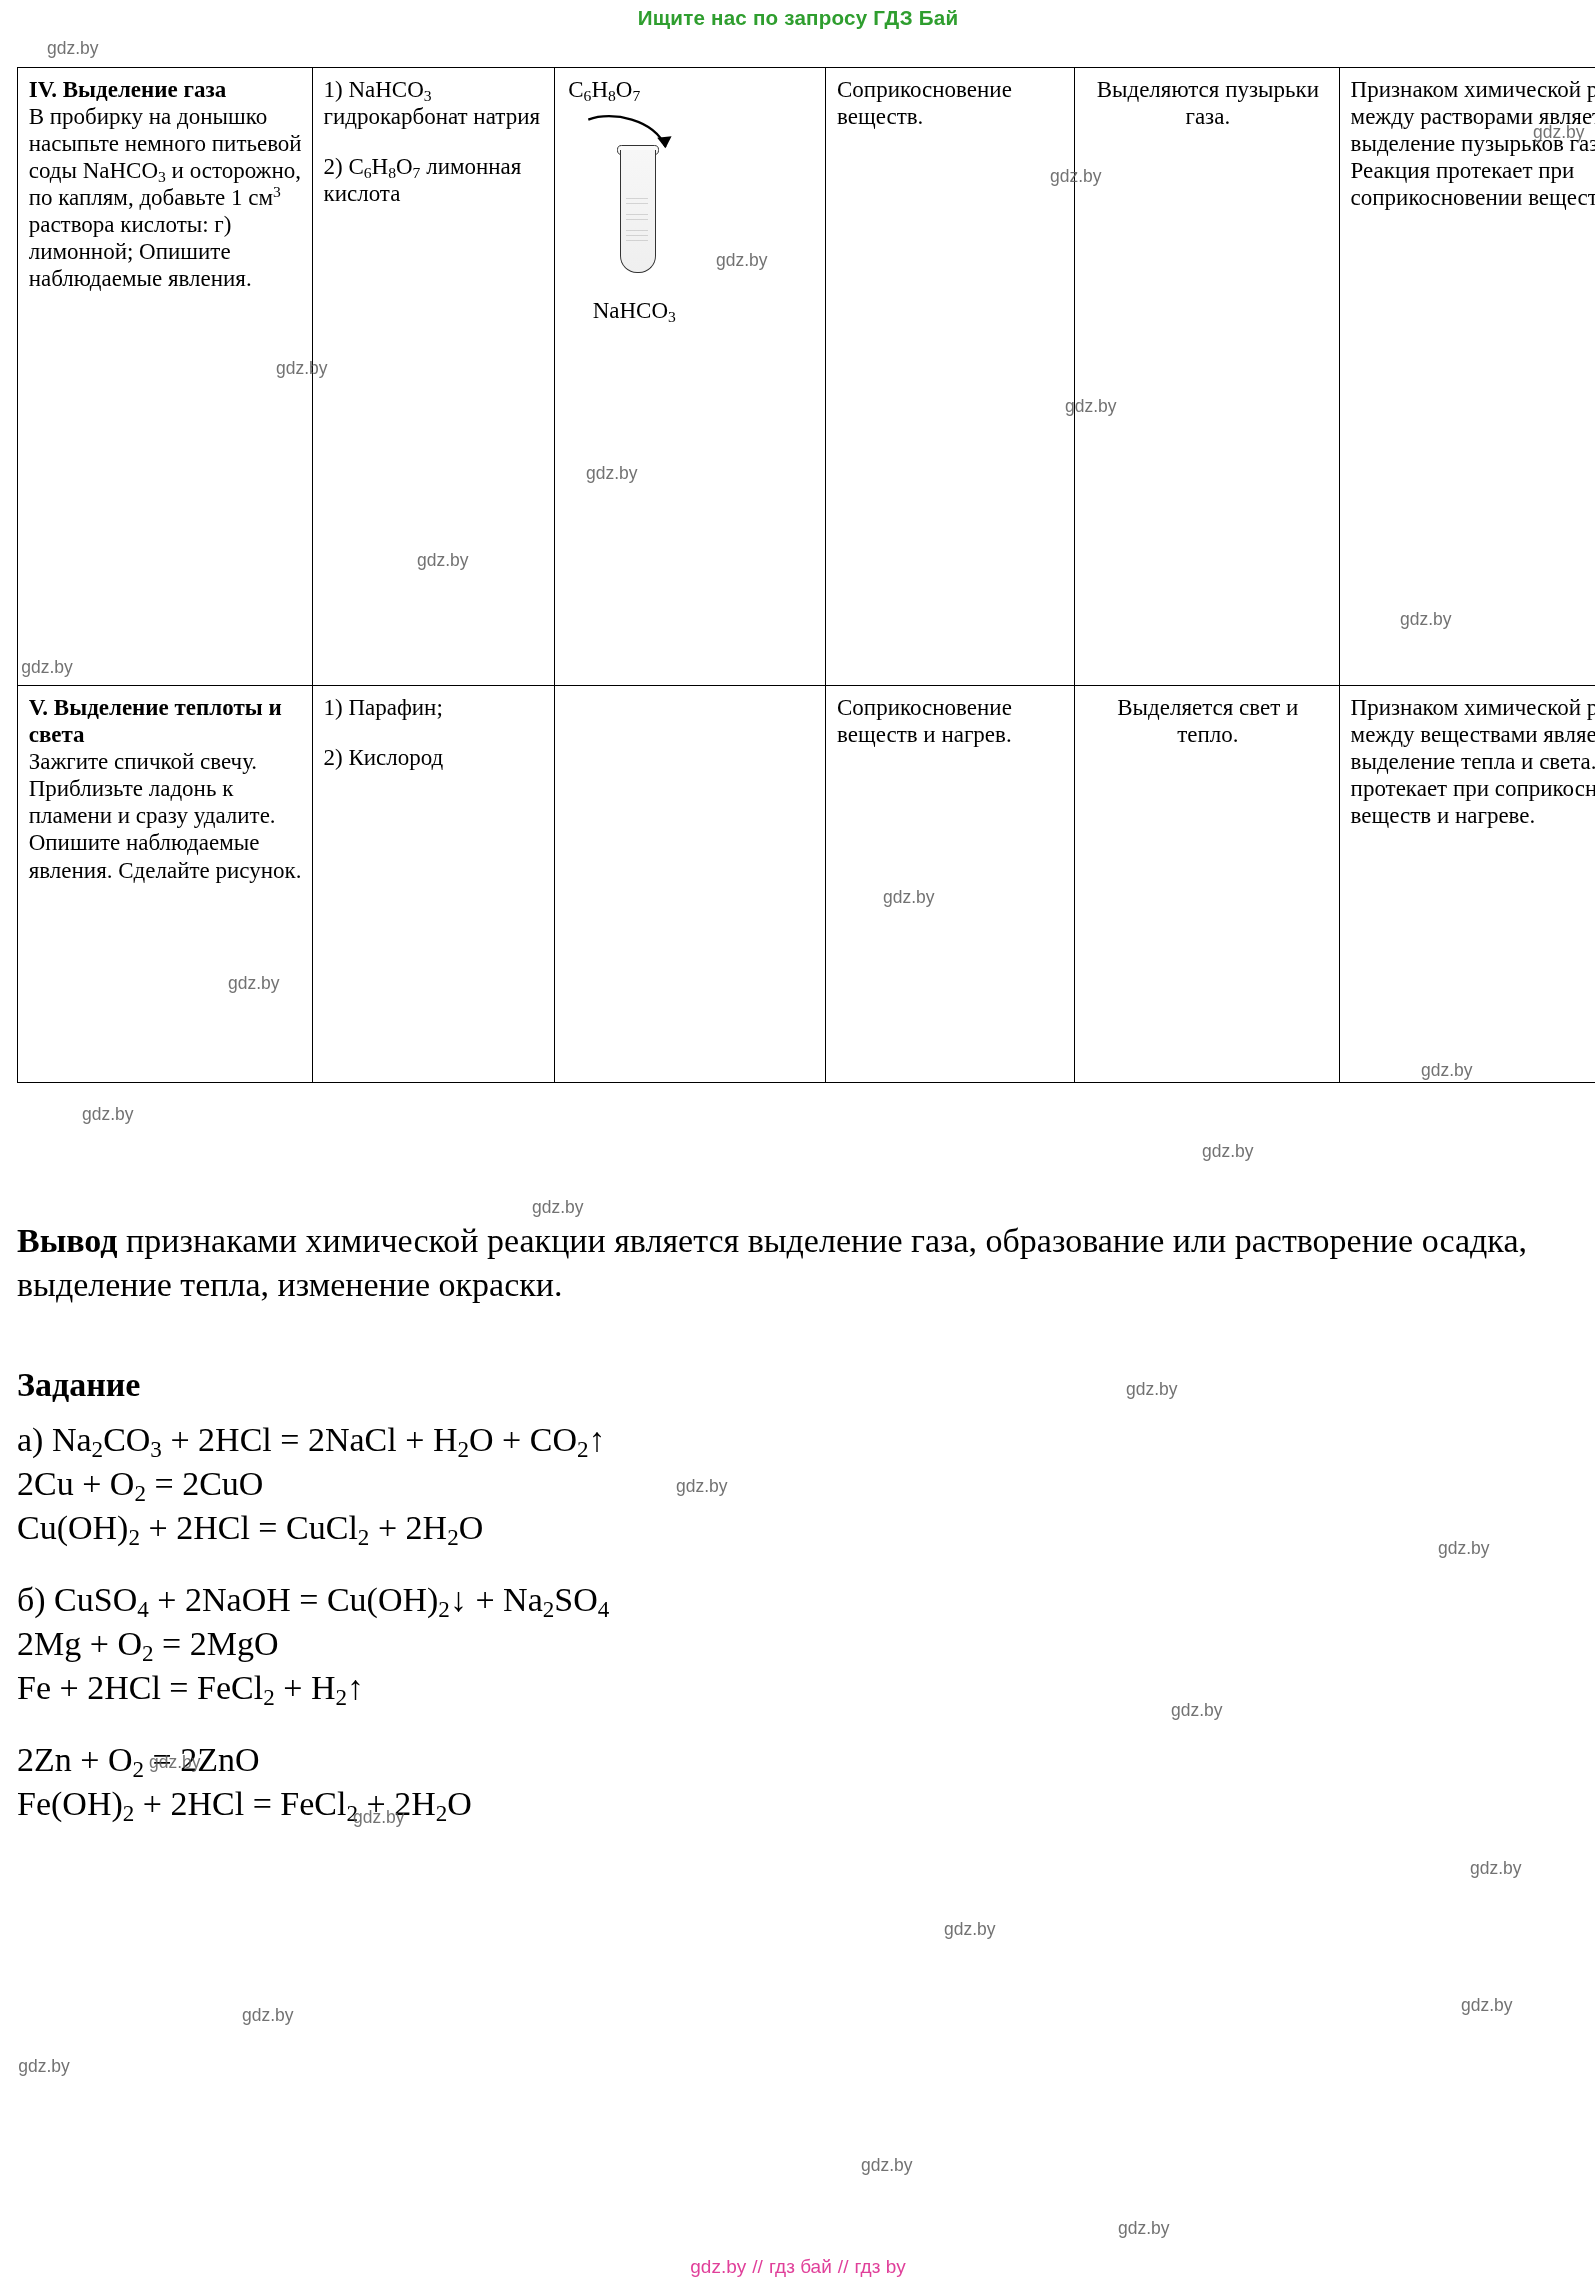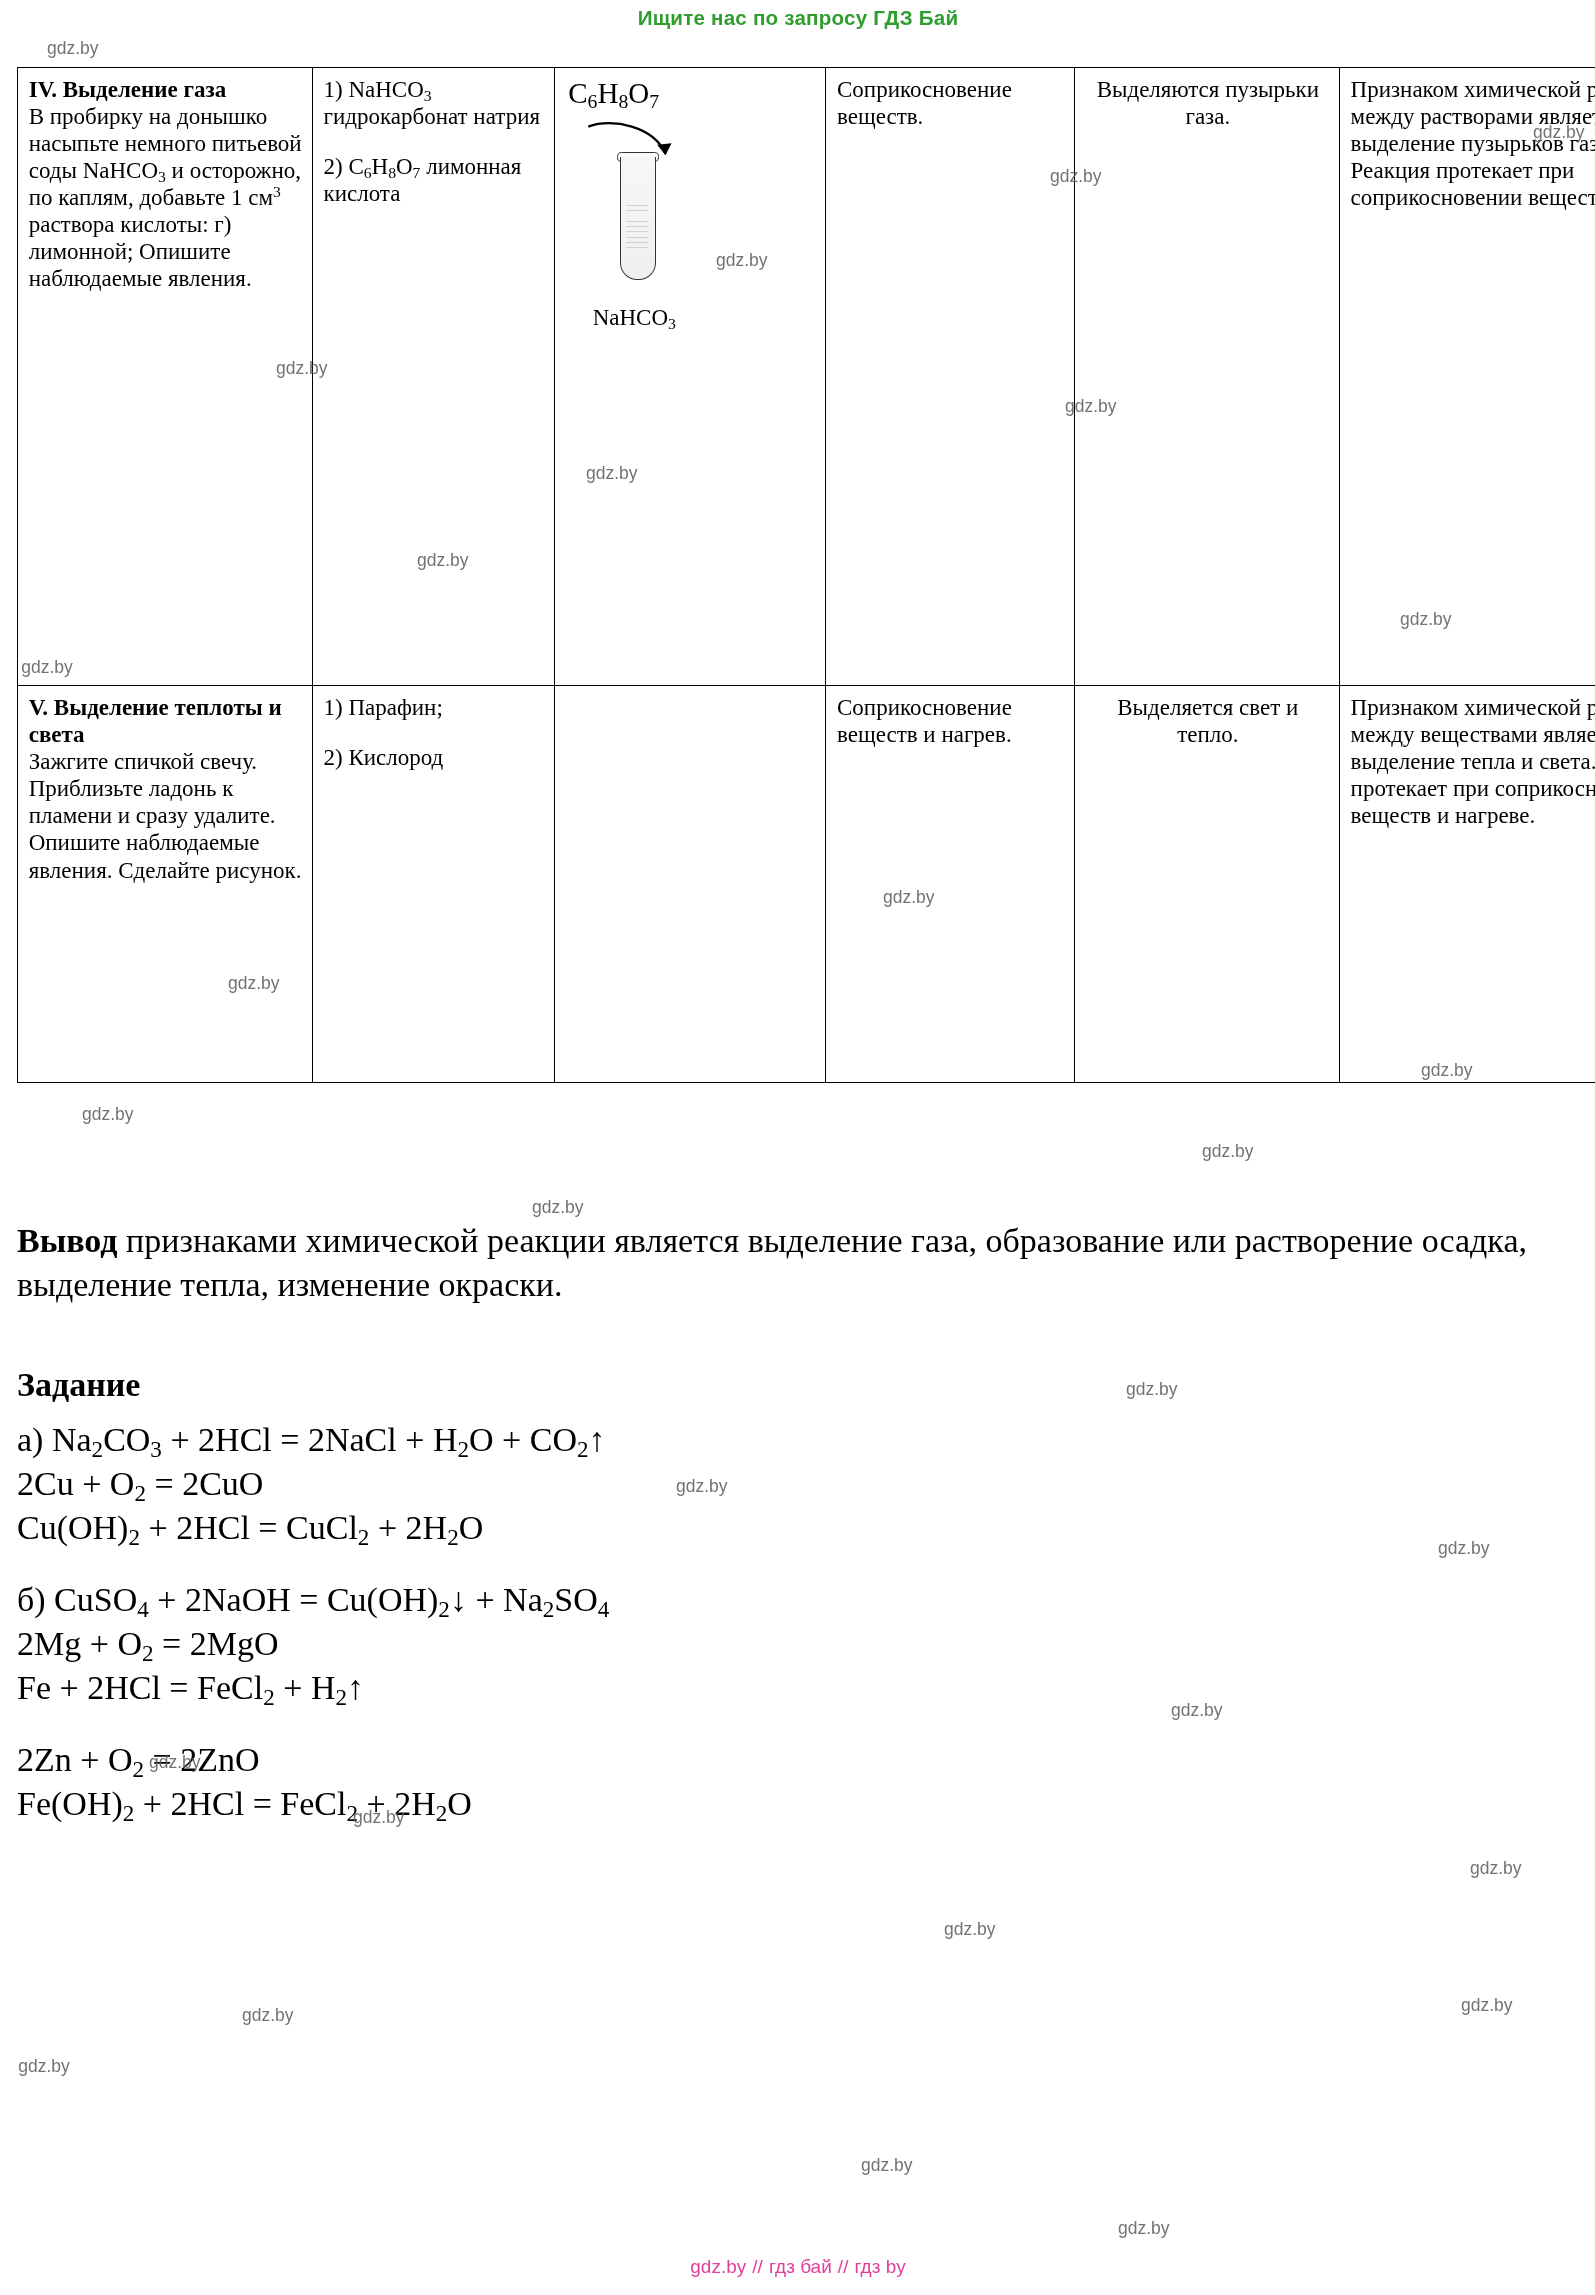--- a/index.html
+++ b/index.html
@@ -84,21 +84,21 @@
   sup { font-size: 0.68em; vertical-align: baseline; position: relative; top: -0.5em; }
 
   
   .tube-fig {
     position: relative;
     width: 228px;
     height: 228px;
     margin-top: 4.6px;
   }
   .tube-formula {
-    font-size: 29px;
+    font-size: 23px;
     margin-left: 3px;
   }
   .tube-label {
     position: absolute;
     left: 27.4px;
     top: 190px;
     font-size: 23px;
   }
   .tube-body {
     position: absolute;

